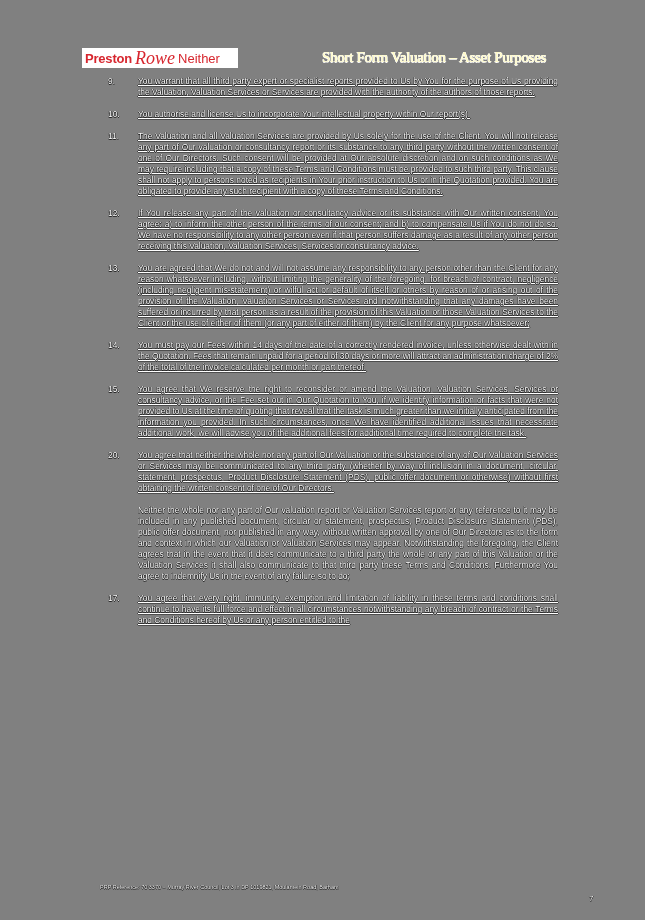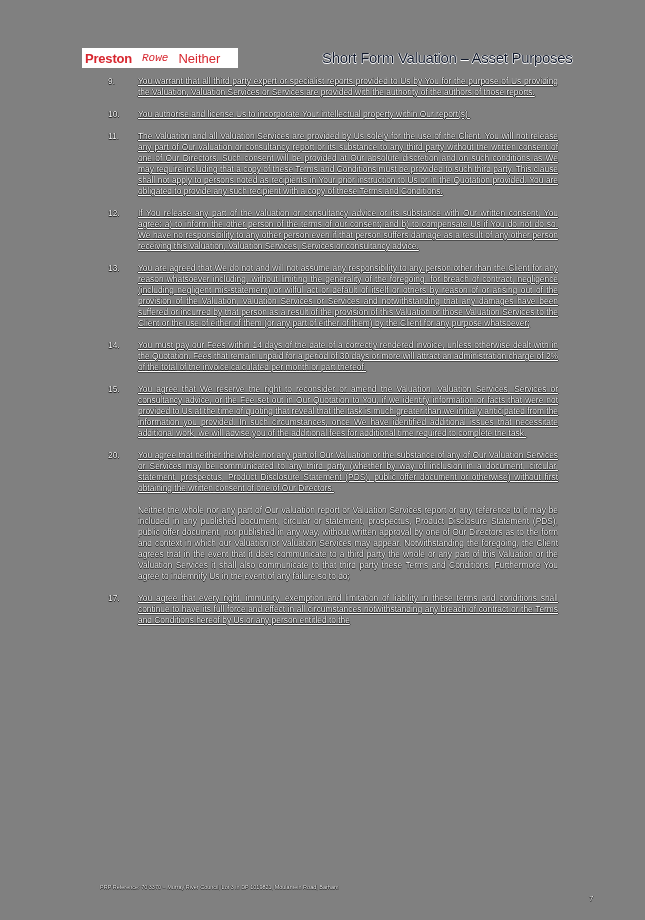--- a/index.html
+++ b/index.html
@@ -17,27 +17,27 @@
     }
     .logo {
       position: absolute; left: 82px; top: 48px;
       width: 156px; height: 20px;
       background: #ffffff;
       display: flex; align-items: center;
       padding-left: 3px; box-sizing: border-box;
       font-size: 13px; color: #d7262e; white-space: nowrap;
     }
     .logo .b1 { font-weight: bold; letter-spacing: -0.2px; }
-    .logo .b2 { font-family: Liberation Mono, monospace; font-style: italic; margin: 0 10px; font-size: 11px; }
+    .logo .b2 { font-family: Liberation Serif, serif; font-style: italic; margin: 0 3px; font-size: 18px; }
     .logo .b3 { font-weight: normal; }
     .doc-title {
       position: absolute; left: 322px; top: 49px;
-      font-size: 15px; color: #0f172a;
+      font-size: 15px; color: #fef9c3;
       text-shadow: -0.5px 0 #ffffff, 0.5px 0 #ffffff, 0 -0.5px #ffffff, 0 0.5px #ffffff;
-      letter-spacing: -0.3px; white-space: nowrap;
+      letter-spacing: -0.3px; white-space: nowrap; font-family: Liberation Serif, serif;
     }
     .body-text {
       position: absolute; left: 108px; top: 76px; width: 450px;
       font-size: 8.4px; line-height: 11px; text-align: justify;
     }
     .clause { display: flex; margin-bottom: 11px; }
     .clause .num { width: 30px; flex: none; }
     .clause .txt { flex: 1; text-decoration: underline; }
     .para-cont { padding-left: 30px; margin-bottom: 11px; }
     .footer {

